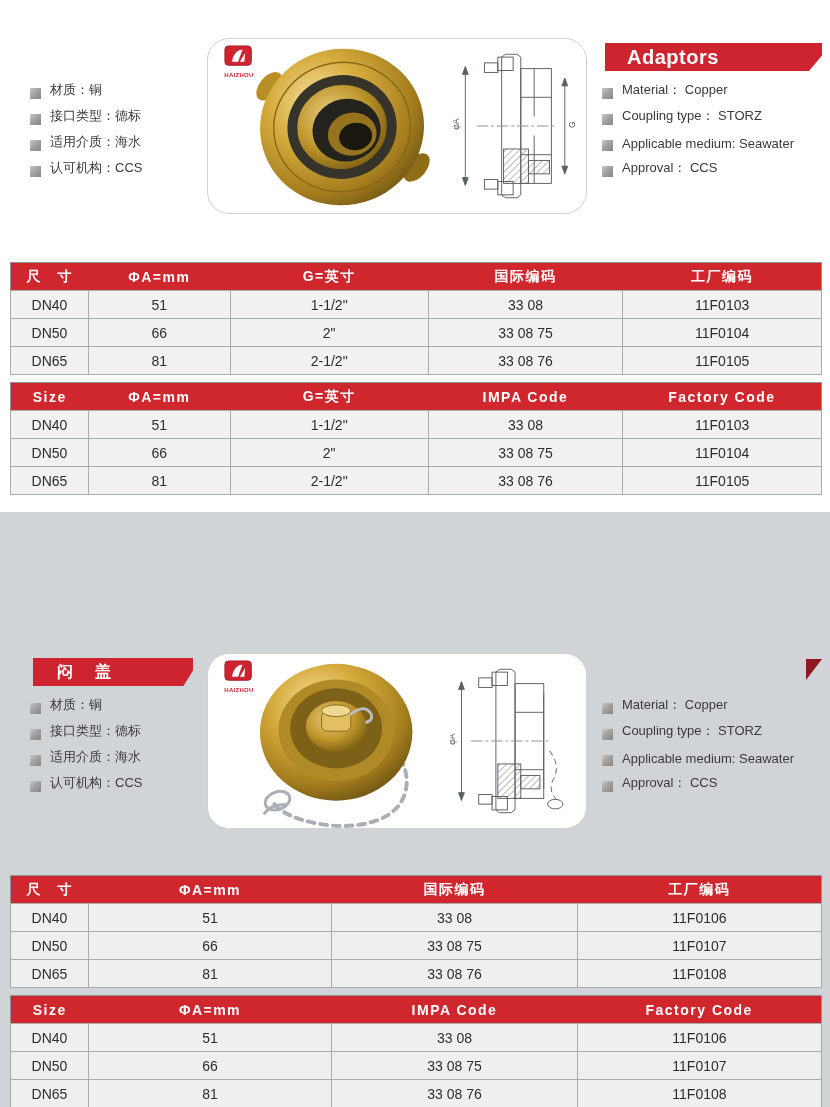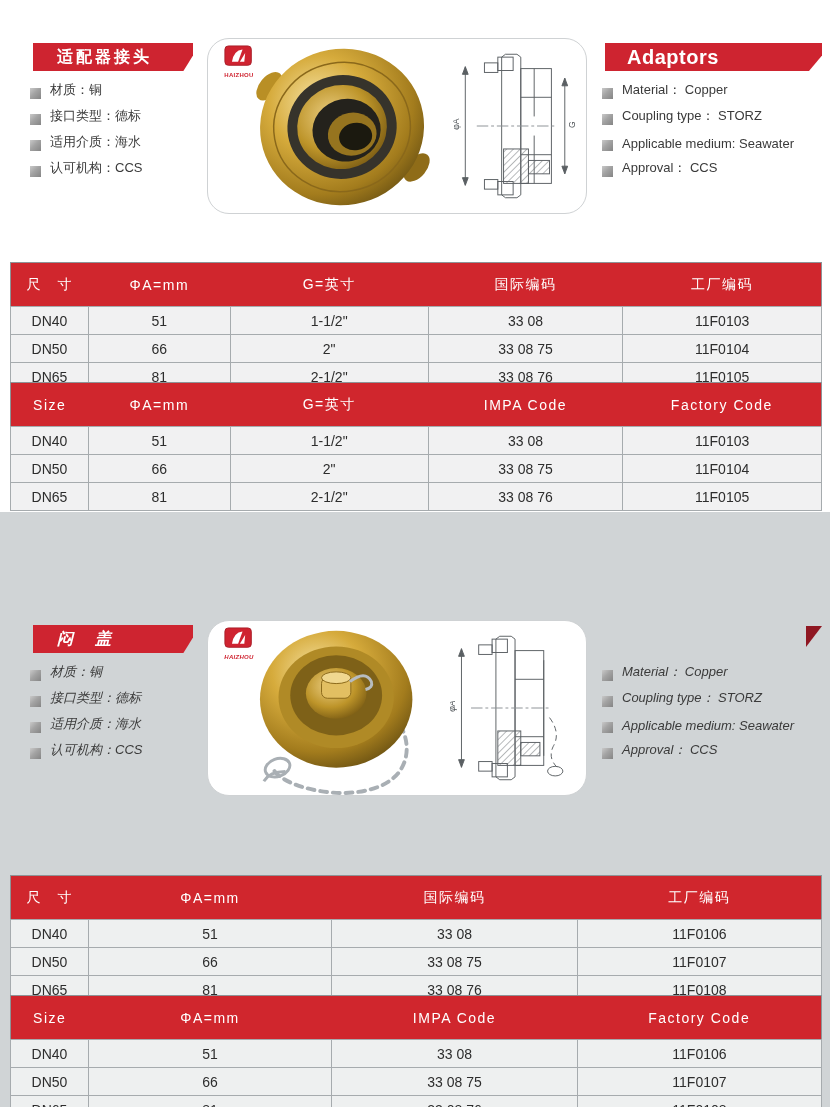--- a/index.html
+++ b/index.html
@@ -2,21 +2,21 @@
 <html><head>
 <meta charset="utf-8">
 <style>
   html,body{margin:0;padding:0;background:#ffffff;}
   #page{position:relative;width:830px;height:1107px;background:#ffffff;overflow:hidden;
         font-family:"Liberation Sans",sans-serif;}
   .gray-band{position:absolute;left:0;top:512px;width:830px;height:595px;background:#d0d4d6;}
 
   .section{position:absolute;left:0;width:830px;height:210px;}
   #section-adaptors{top:38px;}
-  #section-caps{top:620px;font-style:italic;}
+  #section-caps{top:653px;}
 
   
   .banner{position:absolute;height:28px;background:#ce2430;color:#ffffff;font-weight:bold;
           display:flex;align-items:center;box-sizing:border-box;
           clip-path:polygon(0 0,100% 0,100% 45%,94% 100%,0 100%);}
   .banner-cn{left:33px;top:5px;width:160px;font-size:16px;letter-spacing:3px;padding-left:24px;}
   .banner-en{left:605px;top:5px;width:217px;font-size:20px;letter-spacing:.5px;padding-left:22px;}
   .fold{position:absolute;left:806px;top:6px;width:16px;height:21px;background:#8f1722;
         clip-path:polygon(0 0,100% 0,0 100%);z-index:0;}
   .banner{z-index:1;}
@@ -34,22 +34,22 @@
   .card{position:absolute;left:207px;top:0;width:380px;height:176px;background:#ffffff;
         border:1px solid #cfd2d4;border-radius:22px;box-sizing:border-box;}
   .logo{position:absolute;left:13px;top:6px;width:36px;text-align:center;line-height:1;}
   .logo-text{font-size:6px;color:#cf2330;font-weight:bold;letter-spacing:.3px;margin-top:1px;}
   .photo{position:absolute;left:16px;top:2px;width:240px;height:172px;}
   .drawing{position:absolute;left:242px;top:8px;width:132px;height:158px;}
 
   
   .spec-table{position:absolute;left:10px;width:812px;border-collapse:collapse;table-layout:fixed;
               font-size:14px;color:#2d2d2d;border:1px solid #8e9396;}
-  .spec-table th{background:#d0262d;color:#ffffff;font-weight:normal;height:27px;
-                 font-size:14px;letter-spacing:1.5px;border:0;padding:8px;}
+  .spec-table th{background:#d0262d;color:#ffffff;font-weight:bold;height:27px;
+                 font-size:14px;letter-spacing:1.5px;border:0;padding:0;}
   .spec-table td{background:#f1f1f2;border:1px solid #a6abae;height:27px;text-align:center;padding:0;}
   .on-gray td{background:#eef0f0;}
   #table1{top:262px;} #table2{top:382px;} #table3{top:875px;} #table4{top:995px;}
 
   svg text{font-family:"Liberation Sans",sans-serif;}
 </style>
 </head>
 <body>
 
 <div id="page">
@@ -116,23 +116,20 @@
             <polygon points="16,142 13,134 19,134" fill="#5a5f63"></polygon>
           <line x1="120" y1="30" x2="120" y2="130"></line>
           <polygon points="120,30 117,38 123,38" fill="#5a5f63"></polygon>
             <polygon points="120,130 117,122 123,122" fill="#5a5f63"></polygon>
         </g>
         <text transform="rotate(-90 9 84)" x="9" y="84" font-size="9" fill="#4b5054">φA</text>
         <text transform="rotate(-90 131 82)" x="131" y="82" font-size="9" fill="#4b5054">G</text>
       </svg>
     </div>
 
-    <div class="banner banner-cn">
-      <span>适配器接头</span>
-    </div>
     <div class="fold"></div>
     <div class="banner banner-en">
       <span>Adaptors</span>
     </div>
 
     <div class="specs specs-cn">
       <div class="spec">
           <span class="bullet"></span>
           <span>材质：铜</span>
         </div>

